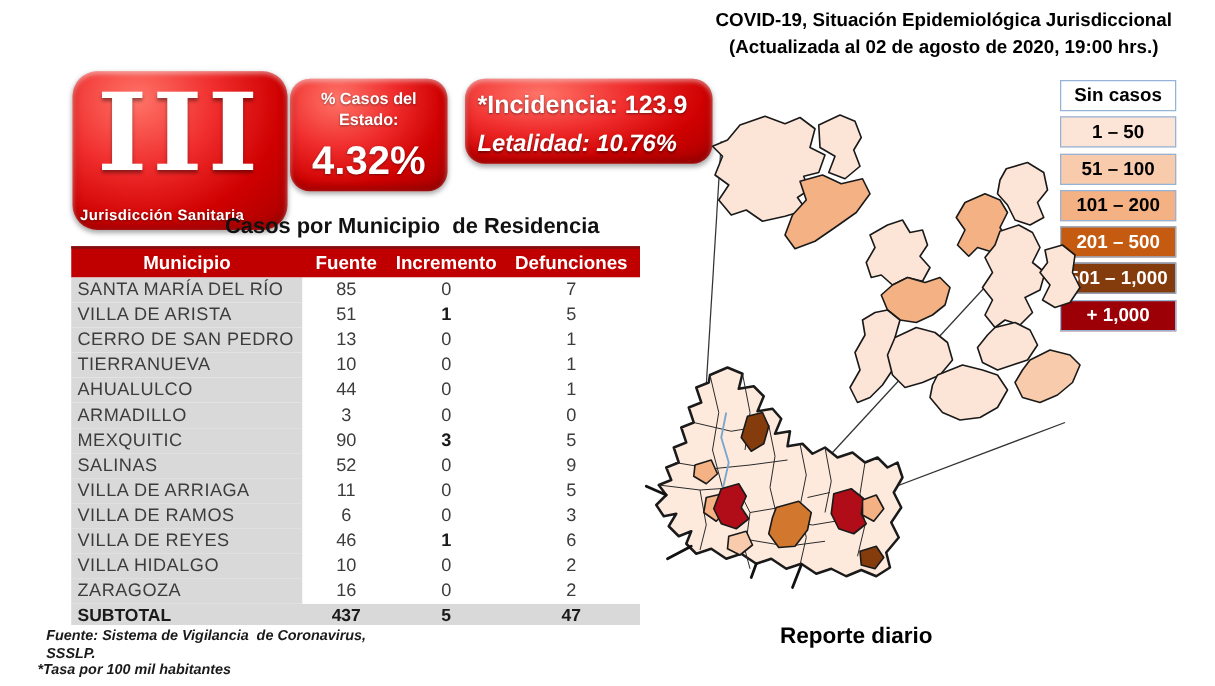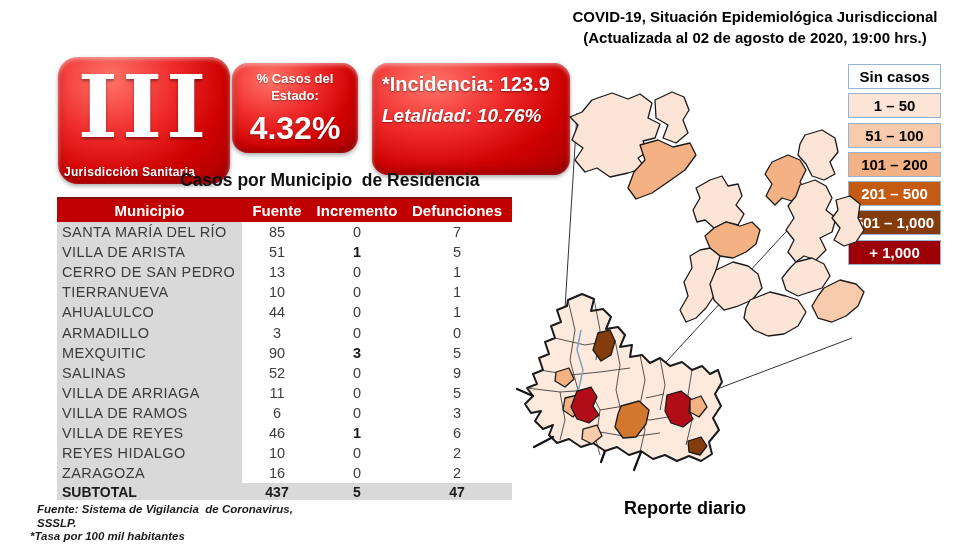--- a/index.html
+++ b/index.html
@@ -18,21 +18,21 @@
             color:#fff; }
   .badge { left:58px; top:57px; width:172px; height:127px; border-radius:20px; }
   .badge-roman { font-family:"DejaVu Serif", serif; font-weight:bold; font-size:86px;
                  line-height:100px; text-align:center; letter-spacing:4px;
                  text-shadow:0 2px 3px rgba(0,0,0,.4); }
   .badge-ribbon { position:absolute; left:6px; bottom:5px; font-size:12px; font-weight:bold;
                   letter-spacing:.3px; text-shadow:0 1px 2px rgba(0,0,0,.5); white-space:pre; }
   .stat1 { left:232px; top:63px; width:126px; height:90px; text-align:center; padding-top:8px; }
   .stat1 .lbl { font-size:13px; font-weight:bold; line-height:1.3; text-shadow:0 1px 2px rgba(0,0,0,.4); }
   .stat1 .val { font-size:32px; font-weight:bold; margin-top:5px; text-shadow:0 1px 2px rgba(0,0,0,.4); }
-  .stat2 { left:372px; top:63px; width:198px; height:112px; padding:10px 8px 0 10px; }
+  .stat2 { left:372px; top:63px; width:198px; height:68px; padding:10px 8px 0 10px; }
   .stat2 .l1 { font-size:20px; font-weight:bold; text-shadow:0 1px 2px rgba(0,0,0,.45); white-space:nowrap; }
   .stat2 .l2 { font-size:19px; font-weight:bold; font-style:italic; margin-top:9px;
                text-shadow:0 1px 2px rgba(0,0,0,.45); white-space:nowrap; }
 
   
   .table-title { left:180px; top:170px; font-size:17.5px; font-weight:bold; color:#111; white-space:pre; }
   .tbl { left:57px; top:197px; width:455px; }
   .thead { display:flex; height:25px; background:#c00000; border-top:2px solid #801010;
            color:#fff; font-weight:bold; font-size:15px; align-items:center; }
   .hc { text-align:center; }
@@ -157,21 +157,21 @@
         <div class="cell c-num">0</div>
         <div class="cell c-num">3</div>
       </div>
       <div class="trow">
         <div class="cell c-name">VILLA DE REYES</div>
         <div class="cell c-num">46</div>
         <div class="cell c-num bold">1</div>
         <div class="cell c-num">6</div>
       </div>
       <div class="trow">
-        <div class="cell c-name">REYES HIDALGO</div>
+        <div class="cell c-name">VILLA HIDALGO</div>
         <div class="cell c-num">10</div>
         <div class="cell c-num">0</div>
         <div class="cell c-num">2</div>
       </div>
       <div class="trow">
         <div class="cell c-name">ZARAGOZA</div>
         <div class="cell c-num">16</div>
         <div class="cell c-num">0</div>
         <div class="cell c-num">2</div>
       </div>

